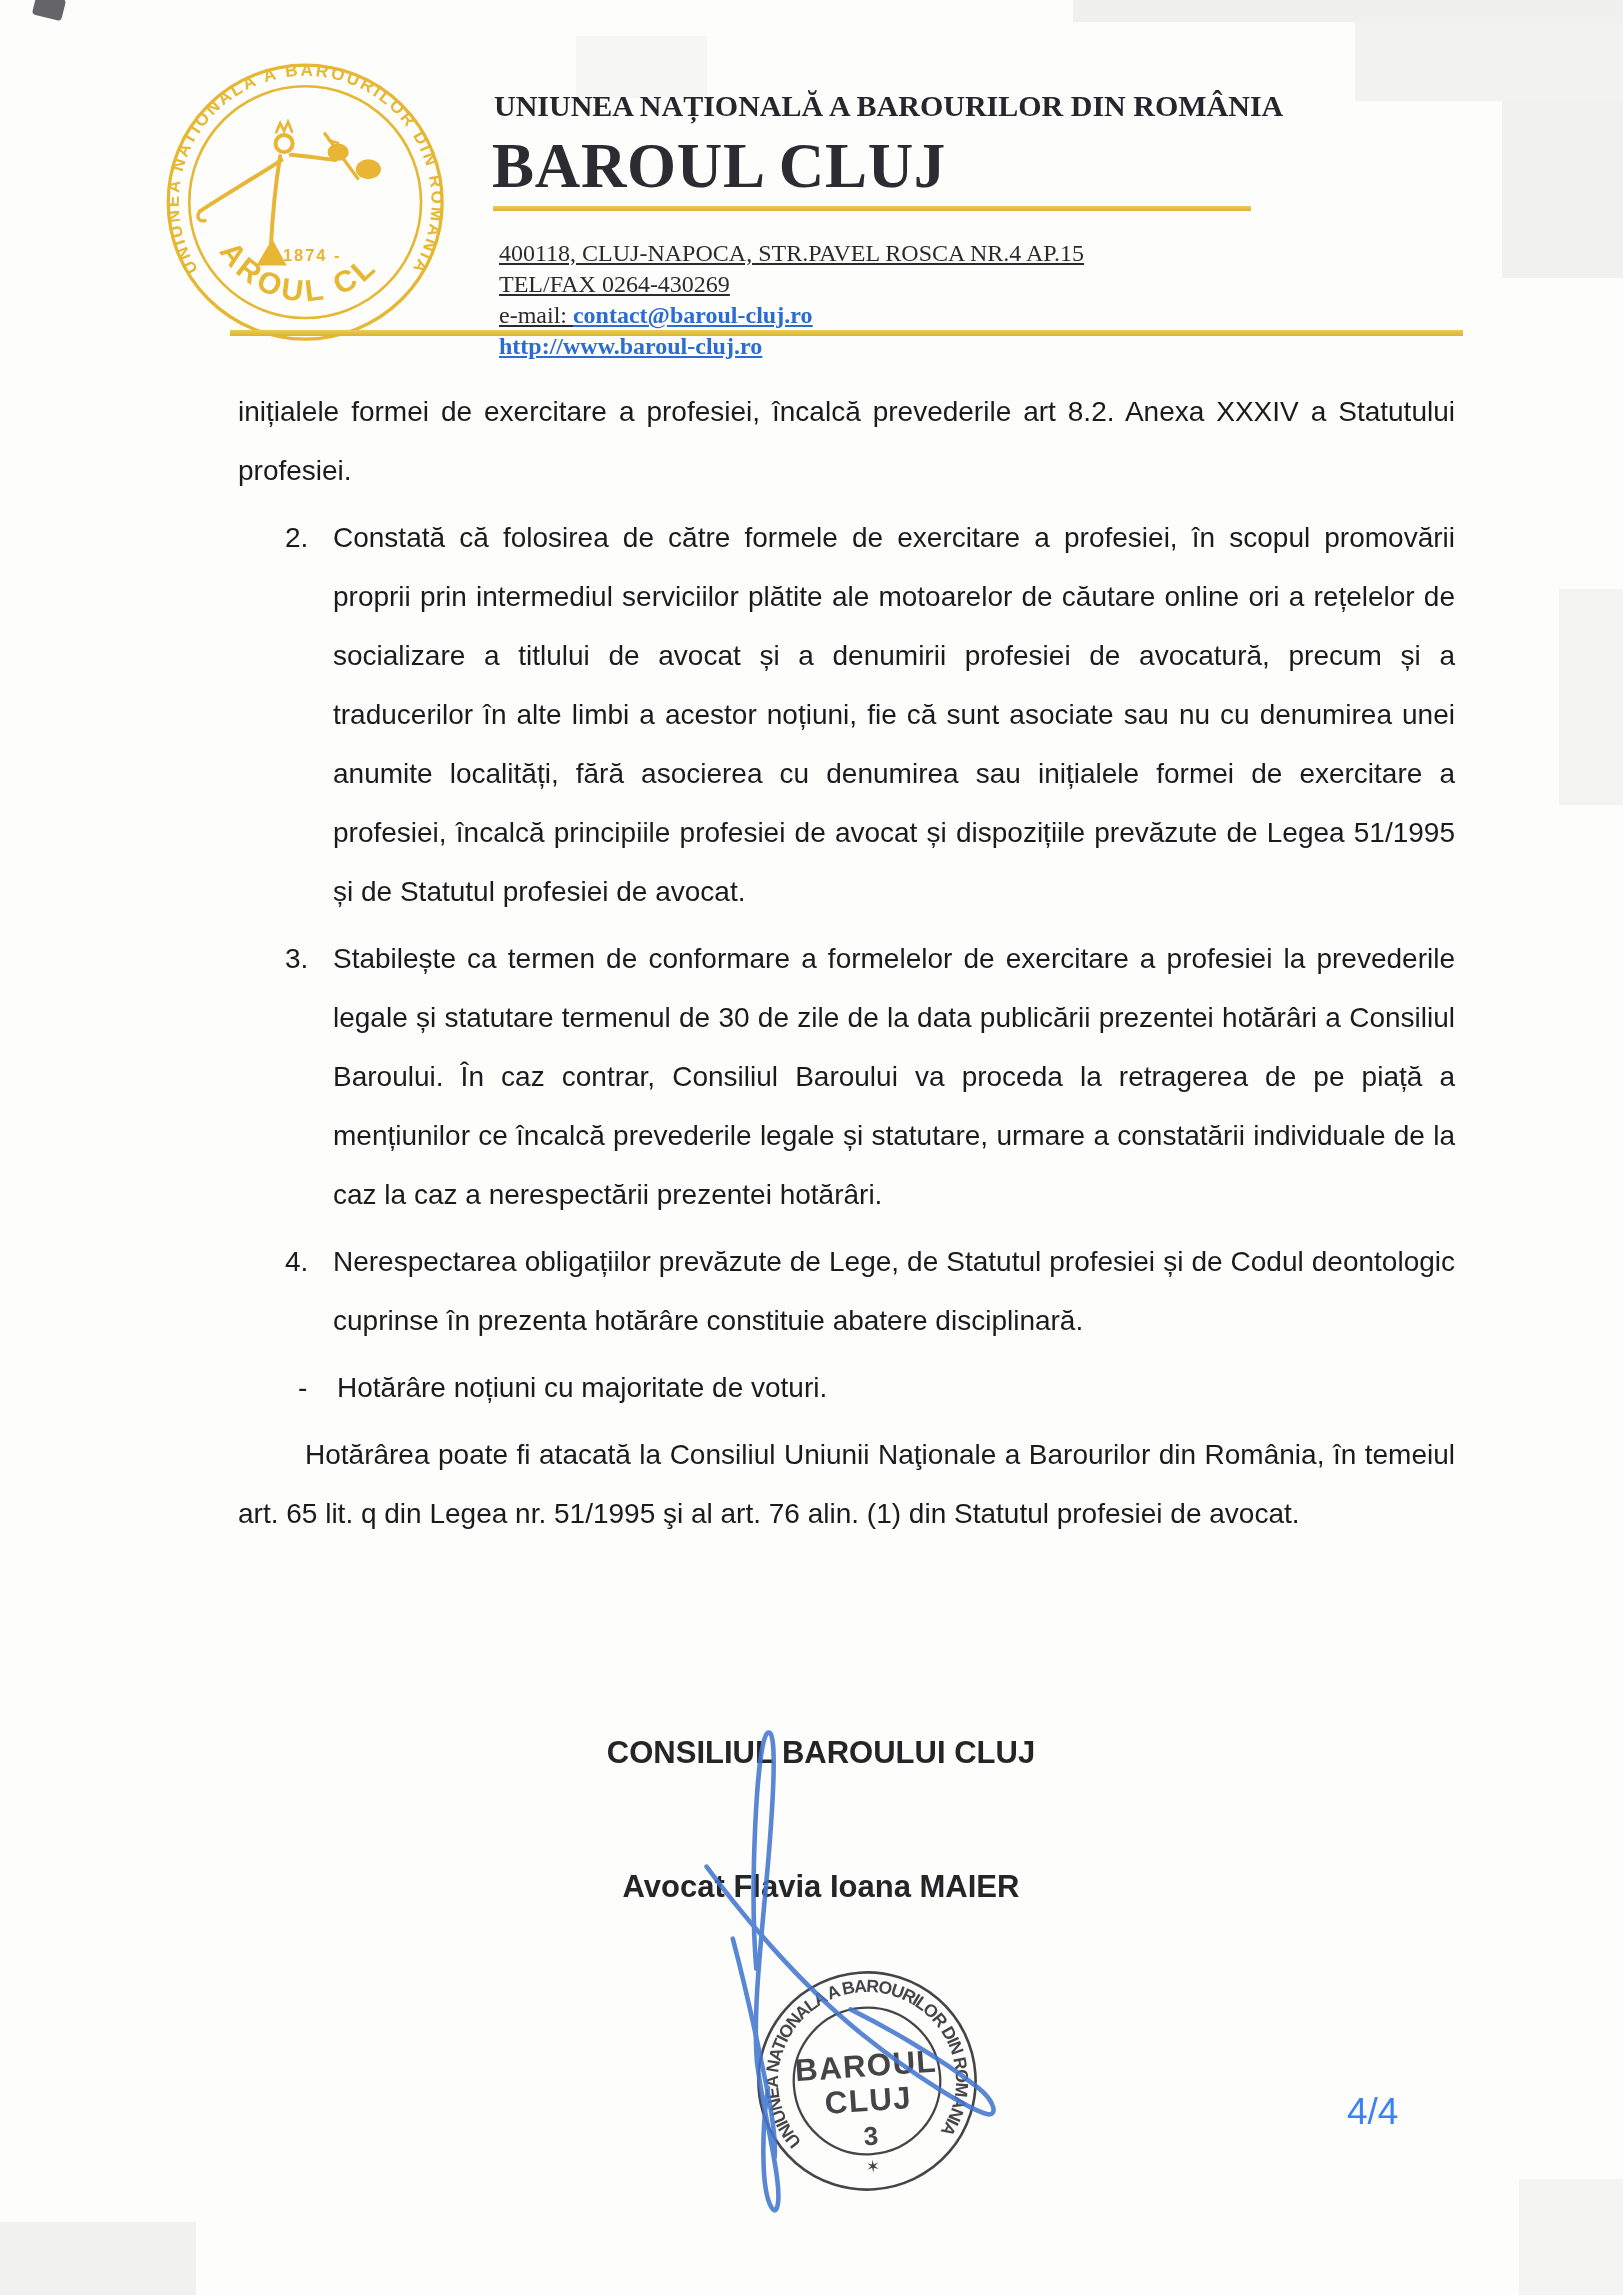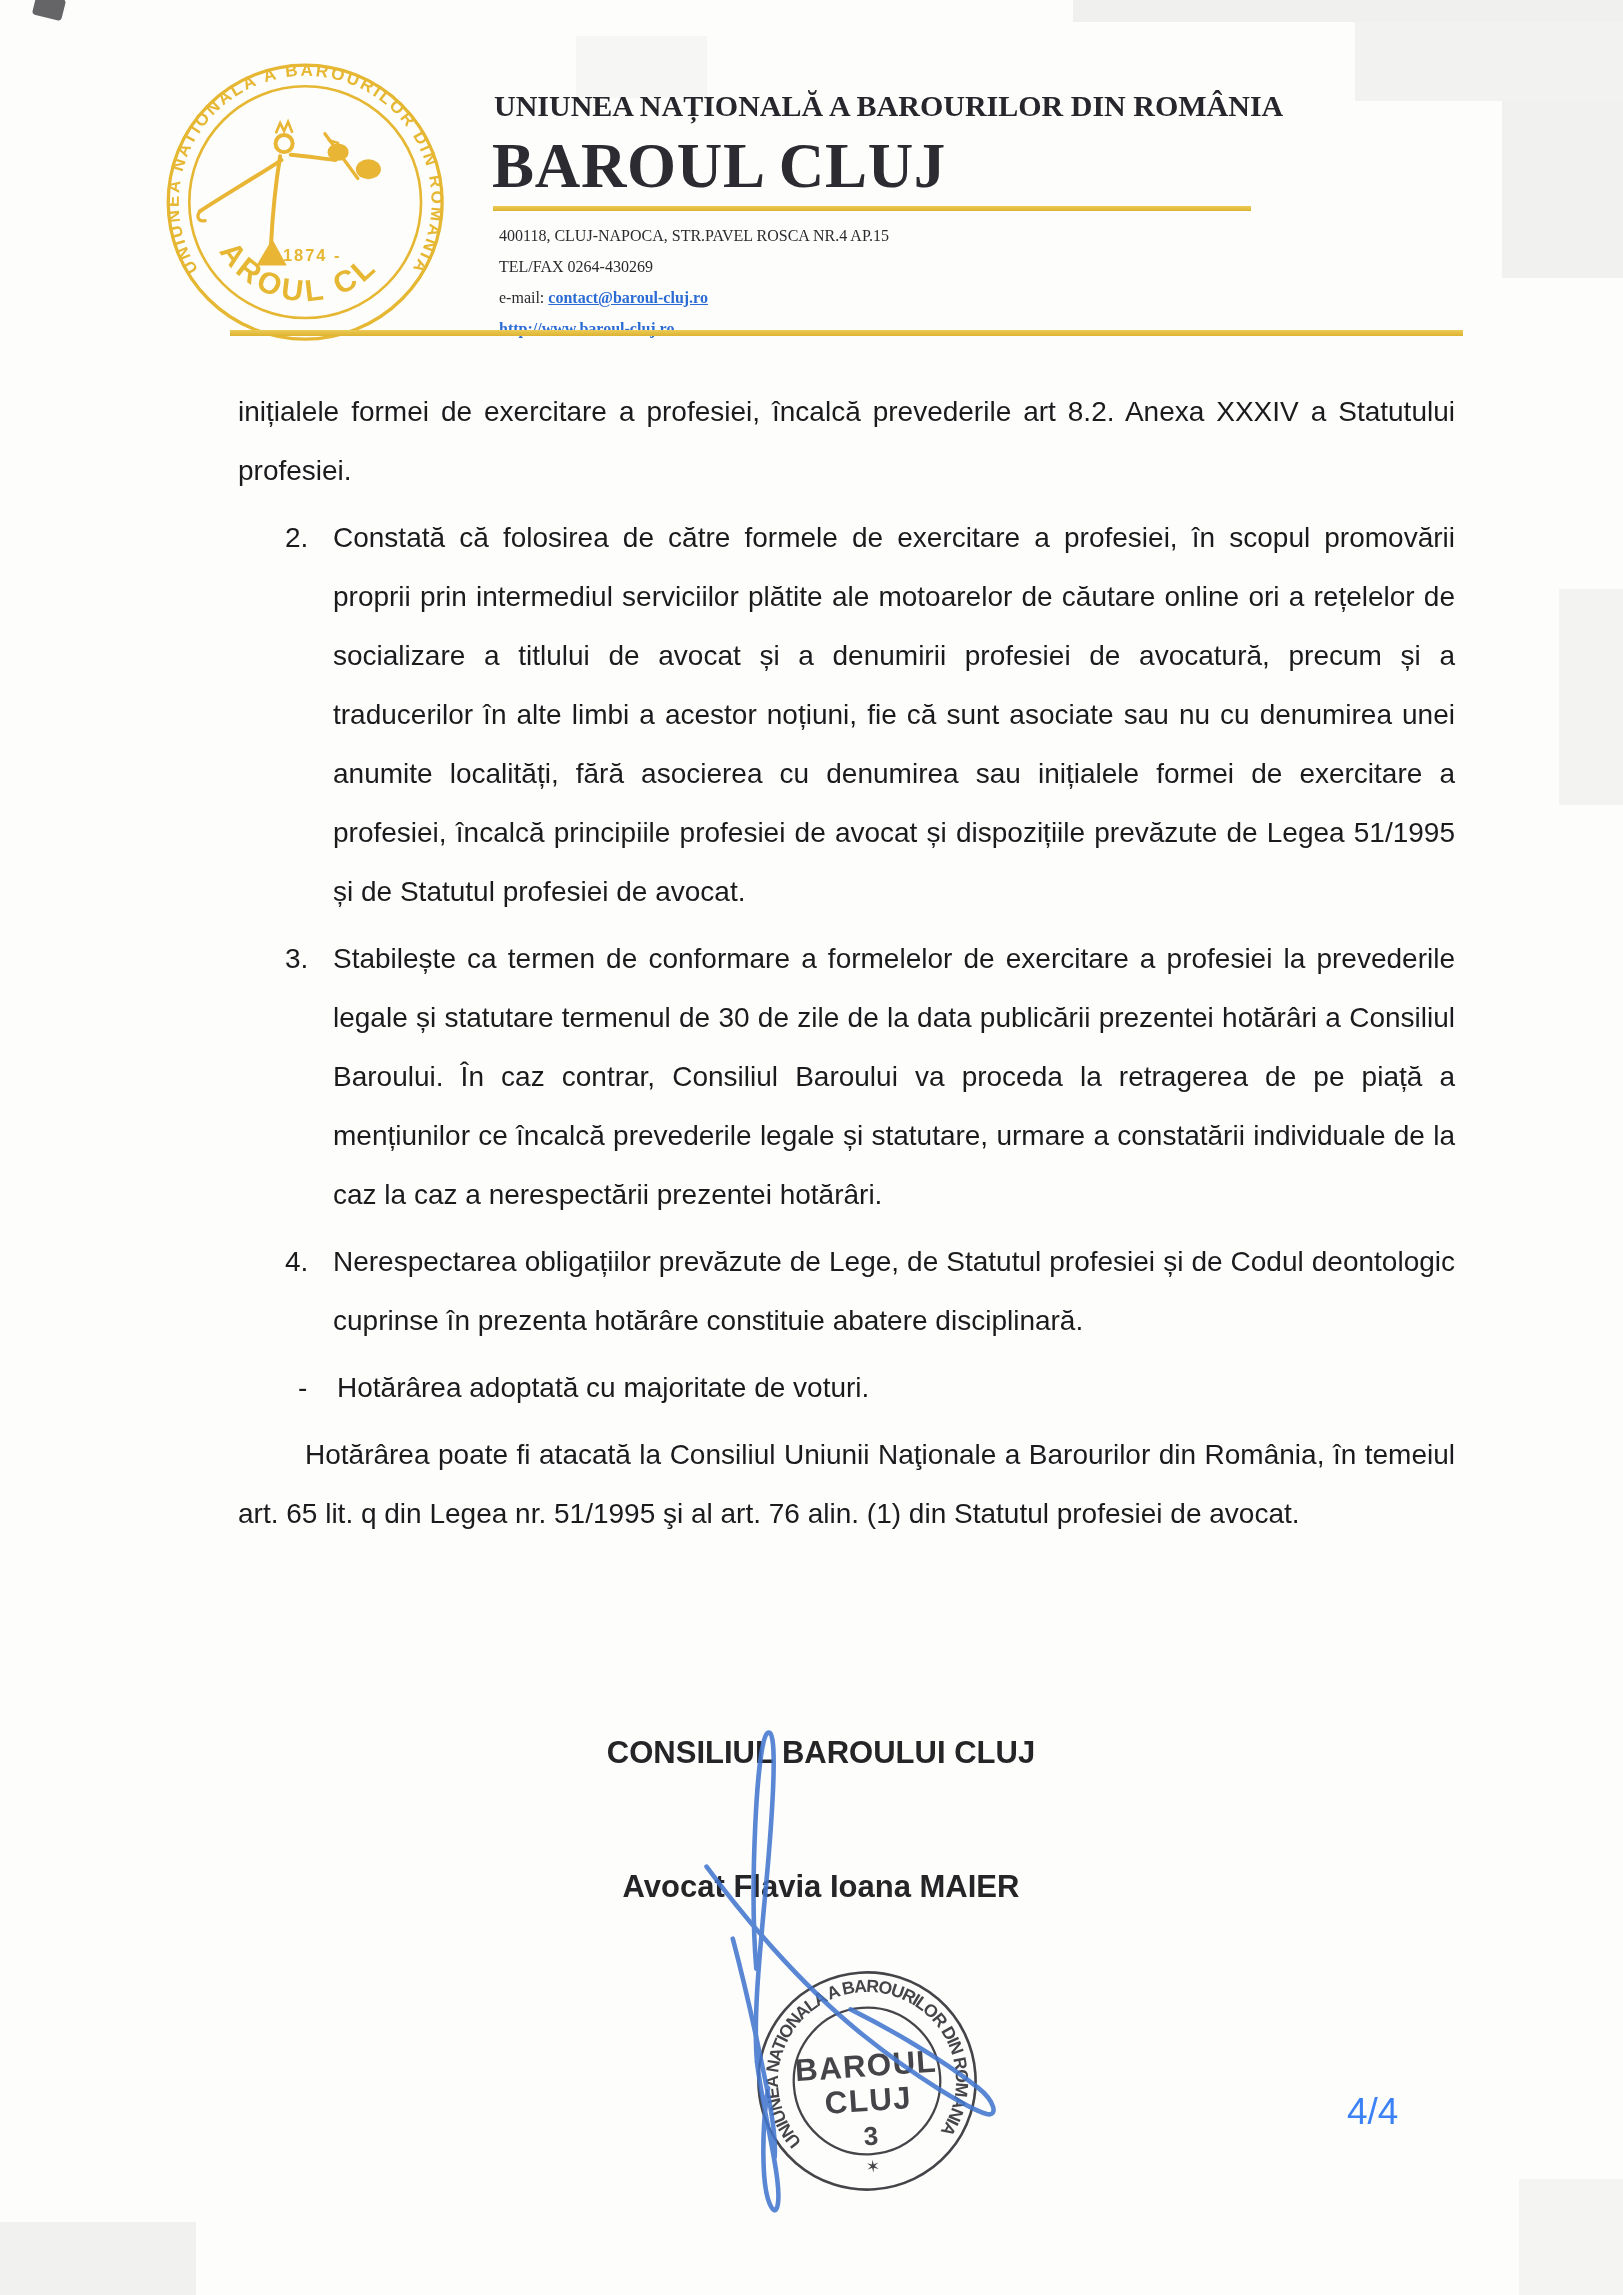--- a/index.html
+++ b/index.html
@@ -24,23 +24,23 @@
   }
   .hdr-bar{
     position:absolute;left:492px;top:130px;
     font-family:"Liberation Serif", serif;font-weight:bold;font-size:63px;
     letter-spacing:0.7px;color:#2b2b31;white-space:nowrap;
   }
   .gold-line{position:absolute;background:linear-gradient(180deg,#eccb55,#ddb232);}
   .gl1{left:493px;top:206px;width:758px;height:4.6px;}
   .gl2{left:230px;top:330px;width:1233px;height:5.9px;}
   .hdr-contact{
-    position:absolute;left:499px;top:220px;
-    font-family:"Liberation Serif", serif;font-size:16px;line-height:31px;
-    color:#2b2b2e;white-space:nowrap;
+    position:absolute;left:499px;top:238px;
+    font-family:"Liberation Serif", serif;font-size:24px;line-height:31px;
+    color:#2b2b2e;white-space:nowrap;text-decoration:underline;
   }
   .hdr-contact a{color:#2a6bd4;text-decoration:underline;font-weight:bold;cursor:pointer;}
   
   .doc-body{
     position:absolute;left:230px;top:374px;width:1233px;
     font-size:28px;line-height:59px;text-align:justify;color:#1b1b1d;
   }
   .doc-body p{margin:8px;}
   .cont-par{margin-left:95px;}
   .num-item{position:relative;padding-left:95px;}
@@ -133,21 +133,21 @@
       <span>Stabilește ca termen de conformare a formelelor de exercitare a profesiei la prevederile legale și statutare termenul de 30 de zile de la data publicării prezentei hotărâri a Consiliul Baroului. În caz contrar, Consiliul Baroului va proceda la retragerea de pe piață a mențiunilor ce încalcă prevederile legale și statutare, urmare a constatării individuale de la caz la caz a nerespectării prezentei hotărâri.</span>
     </p>
 
     <p class="num-item">
       <span class="num">4.</span>
       <span>Nerespectarea obligațiilor prevăzute de Lege, de Statutul profesiei și de Codul deontologic cuprinse în prezenta hotărâre constituie abatere disciplinară.</span>
     </p>
 
     <p class="dash-item">
       <span class="dash">-</span>
-      <span>Hotărârea adoptată cu majoritate de voturi.</span>
+      <span>Hotărâre noțiuni cu majoritate de voturi.</span>
     </p>
 
     <p class="closing-par">Hotărârea poate fi atacată la Consiliul Uniunii Naţionale a Barourilor din România, în temeiul art. 65 lit. q din Legea nr. 51/1995 şi al art. 76 alin. (1) din Statutul profesiei de avocat.</p>
   </div>
 
   <div class="sig-block sig-council">CONSILIUL BAROULUI CLUJ</div>
   <div class="sig-block sig-name">Avocat Flavia Ioana MAIER</div>
 
   <svg class="stamp-svg" viewBox="0 0 370 370">
     <g fill="none" stroke="#38383c">

